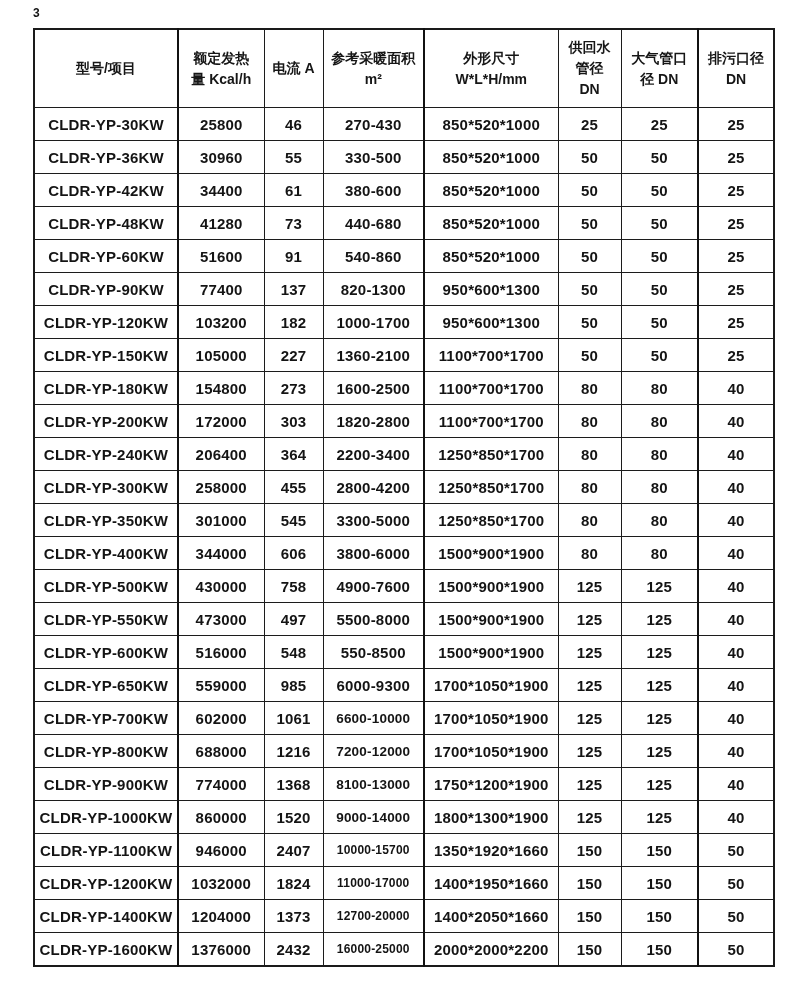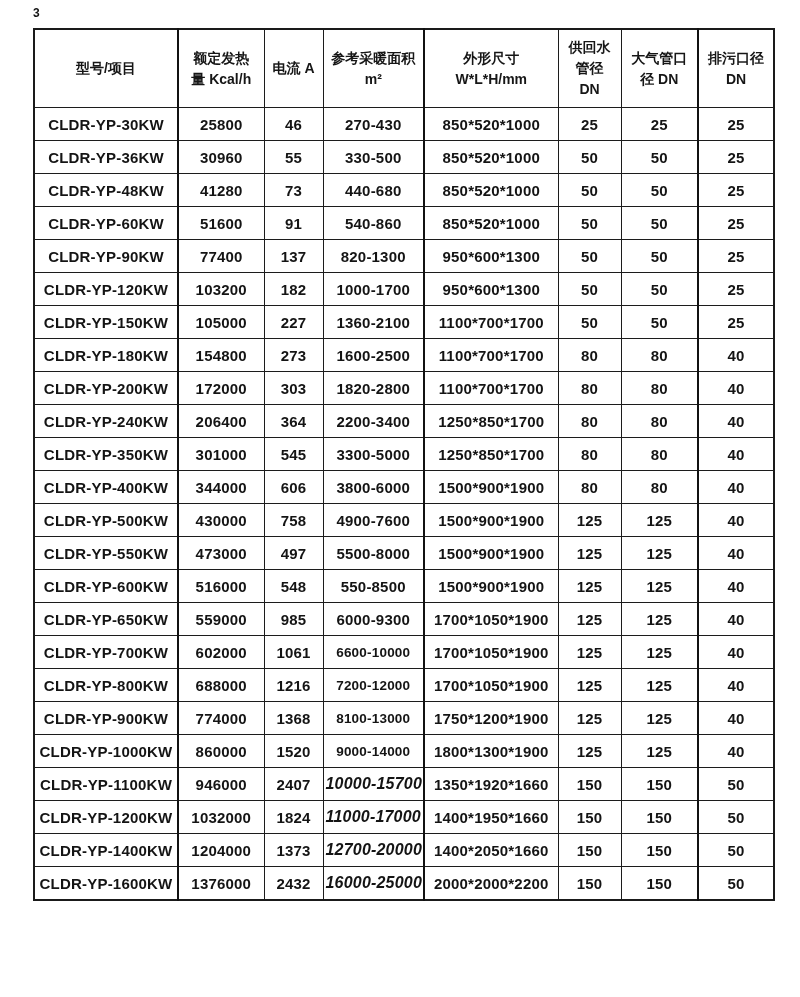--- a/index.html
+++ b/index.html
@@ -60,21 +60,21 @@
     color: #161616;
   }
   table.spec tbody td {
     height: 32px;
     font-size: 15px;
     font-weight: 600;
     color: #141414;
     letter-spacing: 0.2px;
   }
   table.spec tbody td.shrink-s { font-size: 13.5px; margin-left: 42px; }
-  table.spec tbody td.shrink   { font-size: 16px; font-style: italic; }
+  table.spec tbody td.shrink   { font-size: 12px; }
 </style>
 </head>
 <body>
 
 <div class="page">
 
   <div class="page-number">3</div>
 
   <table class="spec">
     <colgroup>
@@ -137,20 +137,30 @@
           <td>CLDR-YP-36KW</td>
           <td>30960</td>
           <td>55</td>
           <td>330-500</td>
           <td>850*520*1000</td>
           <td>50</td>
           <td>50</td>
           <td>25</td>
         </tr>
         <tr>
+          <td>CLDR-YP-42KW</td>
+          <td>34400</td>
+          <td>61</td>
+          <td>380-600</td>
+          <td>850*520*1000</td>
+          <td>50</td>
+          <td>50</td>
+          <td>25</td>
+        </tr>
+        <tr>
           <td>CLDR-YP-48KW</td>
           <td>41280</td>
           <td>73</td>
           <td>440-680</td>
           <td>850*520*1000</td>
           <td>50</td>
           <td>50</td>
           <td>25</td>
         </tr>
         <tr>
@@ -217,20 +227,30 @@
           <td>CLDR-YP-240KW</td>
           <td>206400</td>
           <td>364</td>
           <td>2200-3400</td>
           <td>1250*850*1700</td>
           <td>80</td>
           <td>80</td>
           <td>40</td>
         </tr>
         <tr>
+          <td>CLDR-YP-300KW</td>
+          <td>258000</td>
+          <td>455</td>
+          <td>2800-4200</td>
+          <td>1250*850*1700</td>
+          <td>80</td>
+          <td>80</td>
+          <td>40</td>
+        </tr>
+        <tr>
           <td>CLDR-YP-350KW</td>
           <td>301000</td>
           <td>545</td>
           <td>3300-5000</td>
           <td>1250*850*1700</td>
           <td>80</td>
           <td>80</td>
           <td>40</td>
         </tr>
         <tr>

